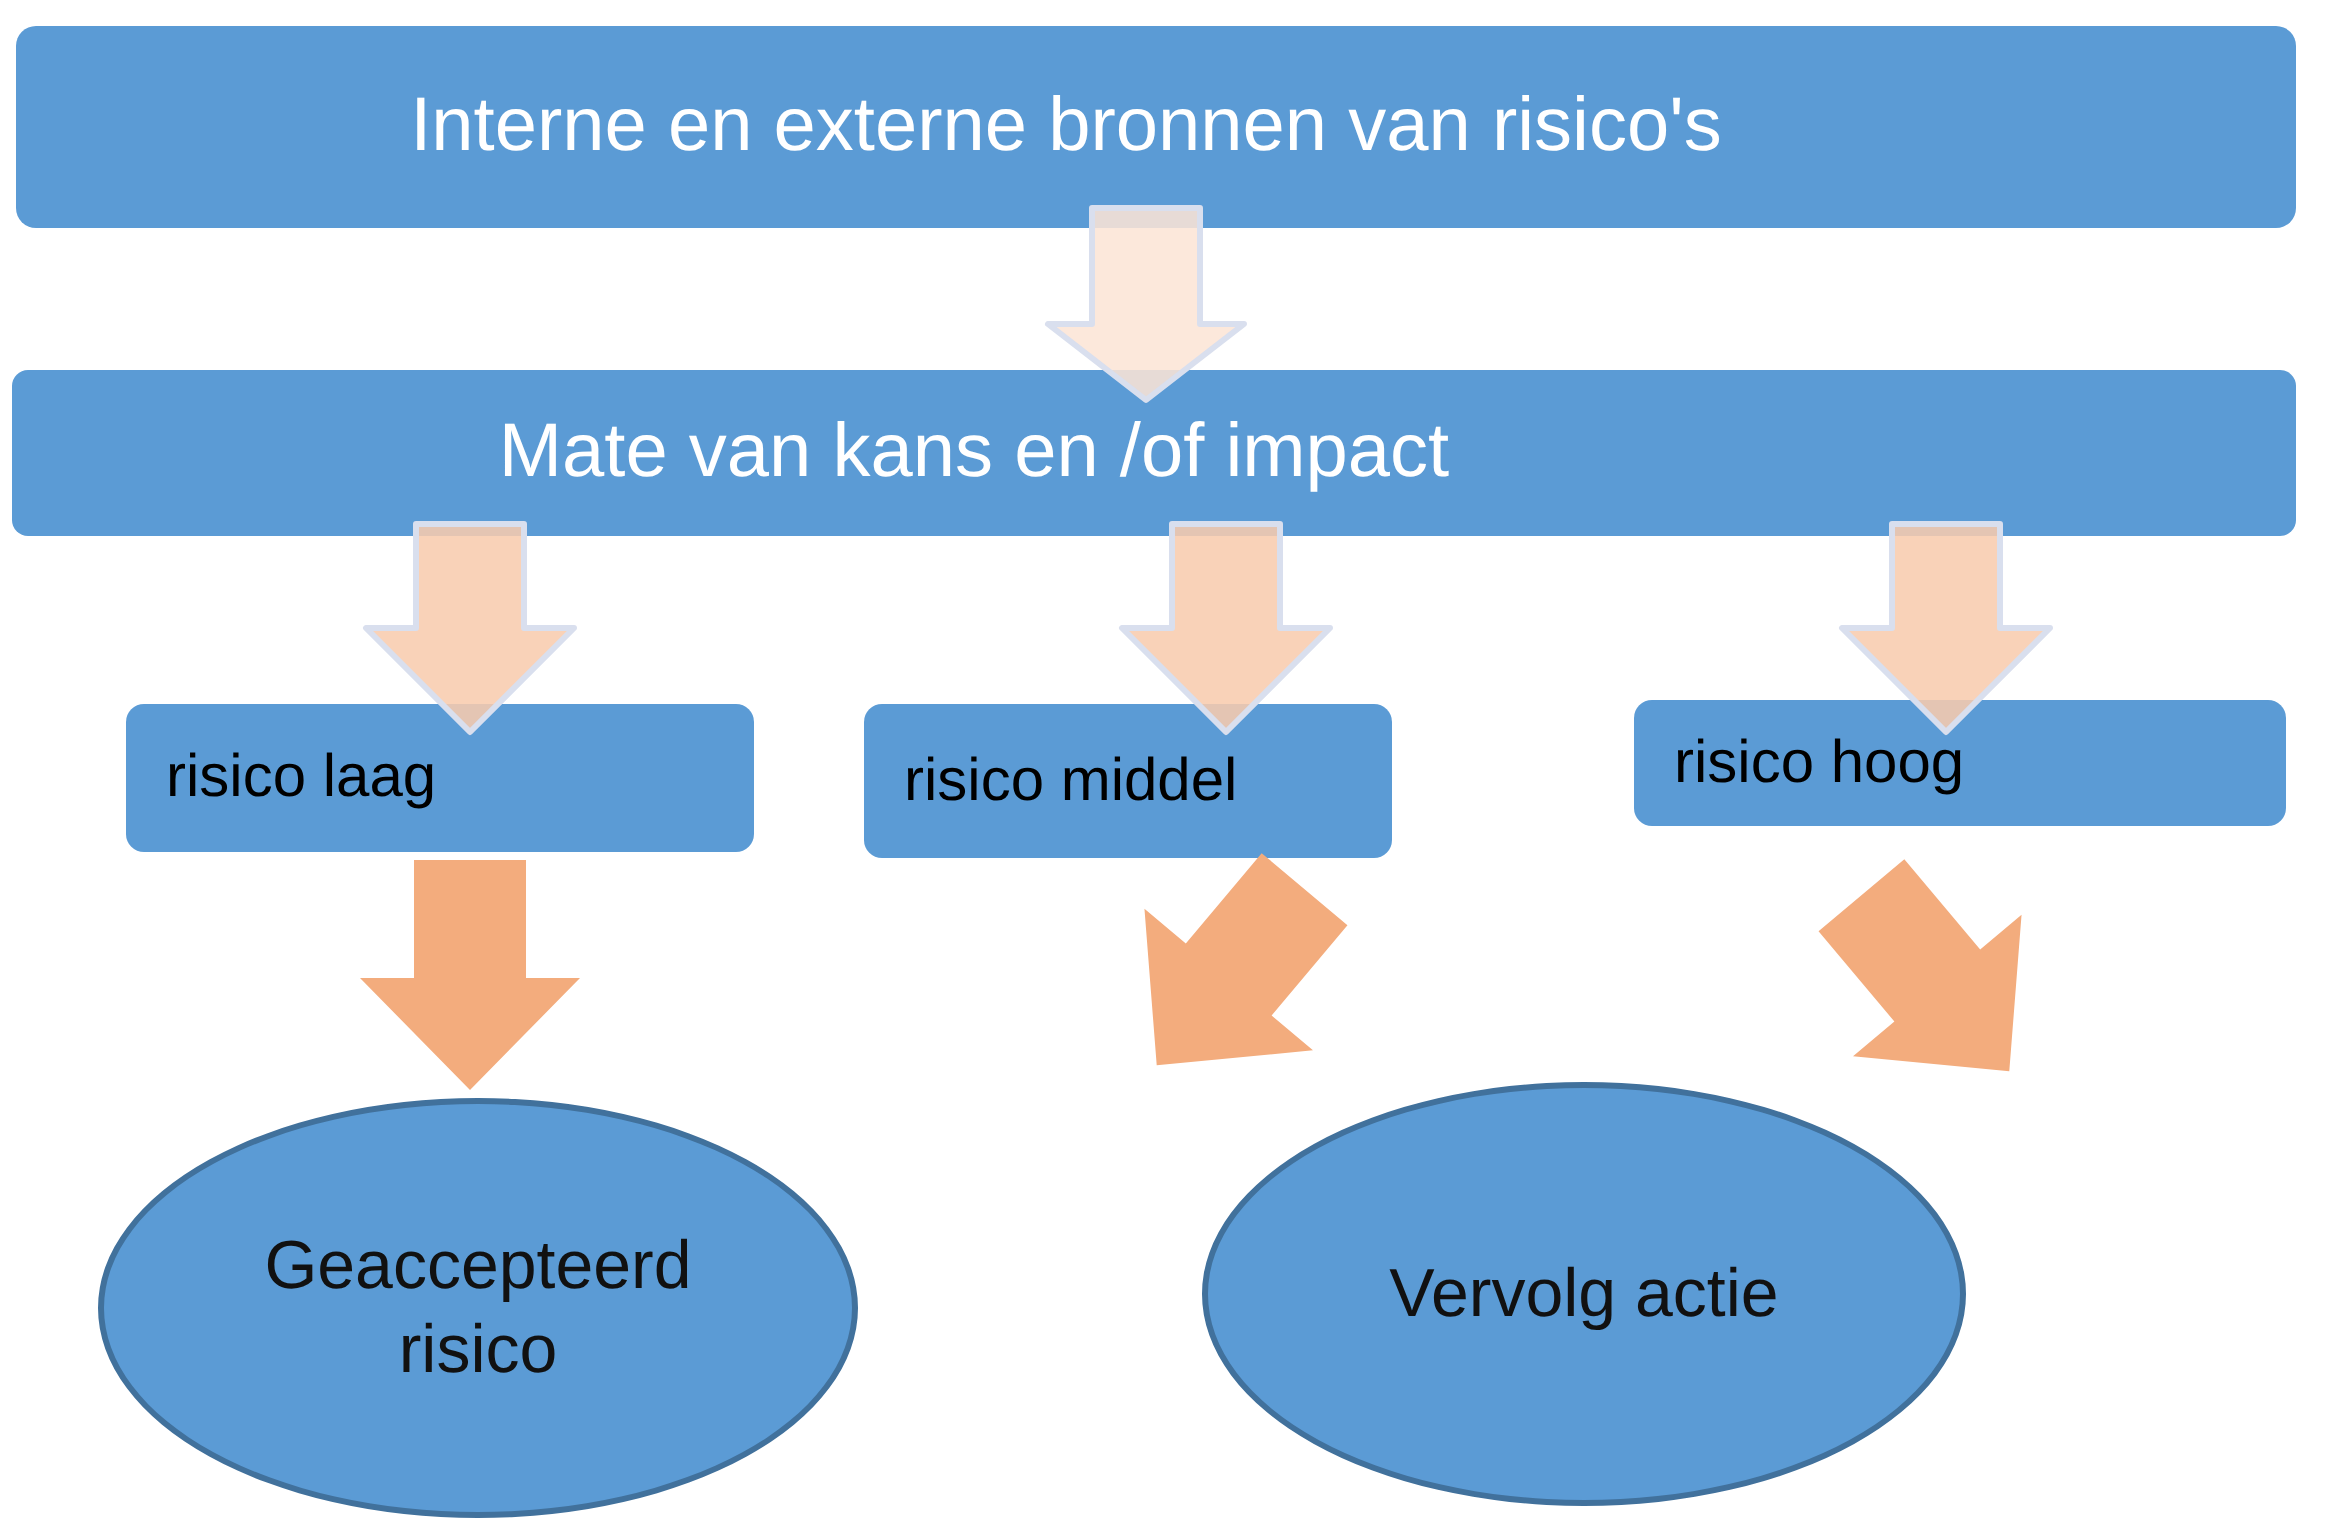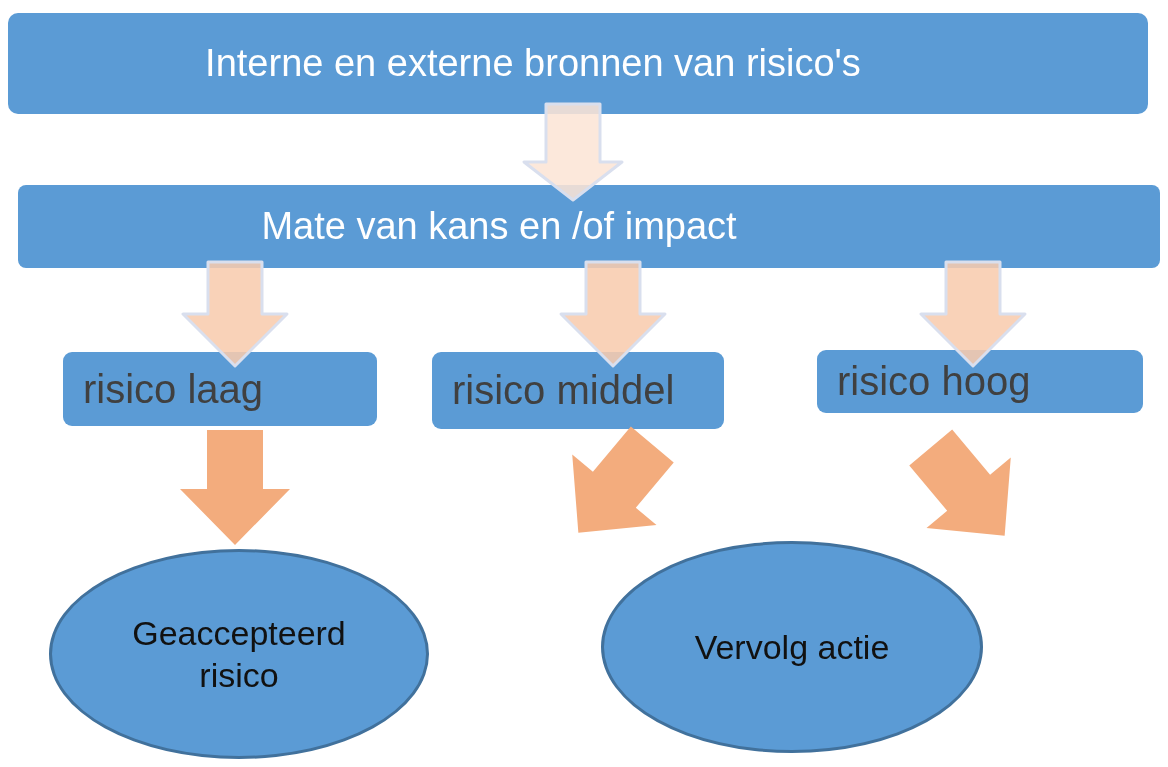--- a/index.html
+++ b/index.html
@@ -20,36 +20,36 @@
     background: #5B9BD5;
     border-radius: 10px;
     display: flex;
     align-items: center;
     justify-content: center;
     color: #ffffff;
     font-size: 38px;
     z-index: 1;
   }
   .bar-top    { left: 8px;  top: 13px;  width: 1140px; height: 101px; padding-right: 90px; box-sizing: border-box; }
-  .bar-impact { left: 18px;  top: 185px; width: 1142px; height: 83px;  padding-right: 180px; box-sizing: border-box; border-radius: 8px; text-align: right; }
+  .bar-impact { left: 6px;  top: 185px; width: 1142px; height: 83px;  padding-right: 180px; box-sizing: border-box; border-radius: 8px; text-align: right; }
 
   .riskbox {
     position: absolute;
     background: #5B9BD5;
     border-radius: 9px;
     display: flex;
     align-items: center;
-    color: #404040;
-    font-size: 40px;
+    color: #000000;
+    font-size: 30px;
     padding-left: 20px;
     box-sizing: border-box;
     z-index: 1;
   }
   .riskbox-laag   { left: 63px;  top: 352px; width: 314px; height: 74px; }
-  .riskbox-middel { left: 432px; top: 352px; width: 292px; height: 77px; }
+  .riskbox-middel { left: 432px; top: 352px; width: 264px; height: 77px; }
   .riskbox-hoog   { left: 817px; top: 350px; width: 326px; height: 63px; }
 
   .arrow-svg { position: absolute; z-index: 2; overflow: visible; }
 
   .ellipse {
     position: absolute;
     background: #5B9BD5;
     border: 3px solid #41719C;
     border-radius: 50%;
     display: flex;

